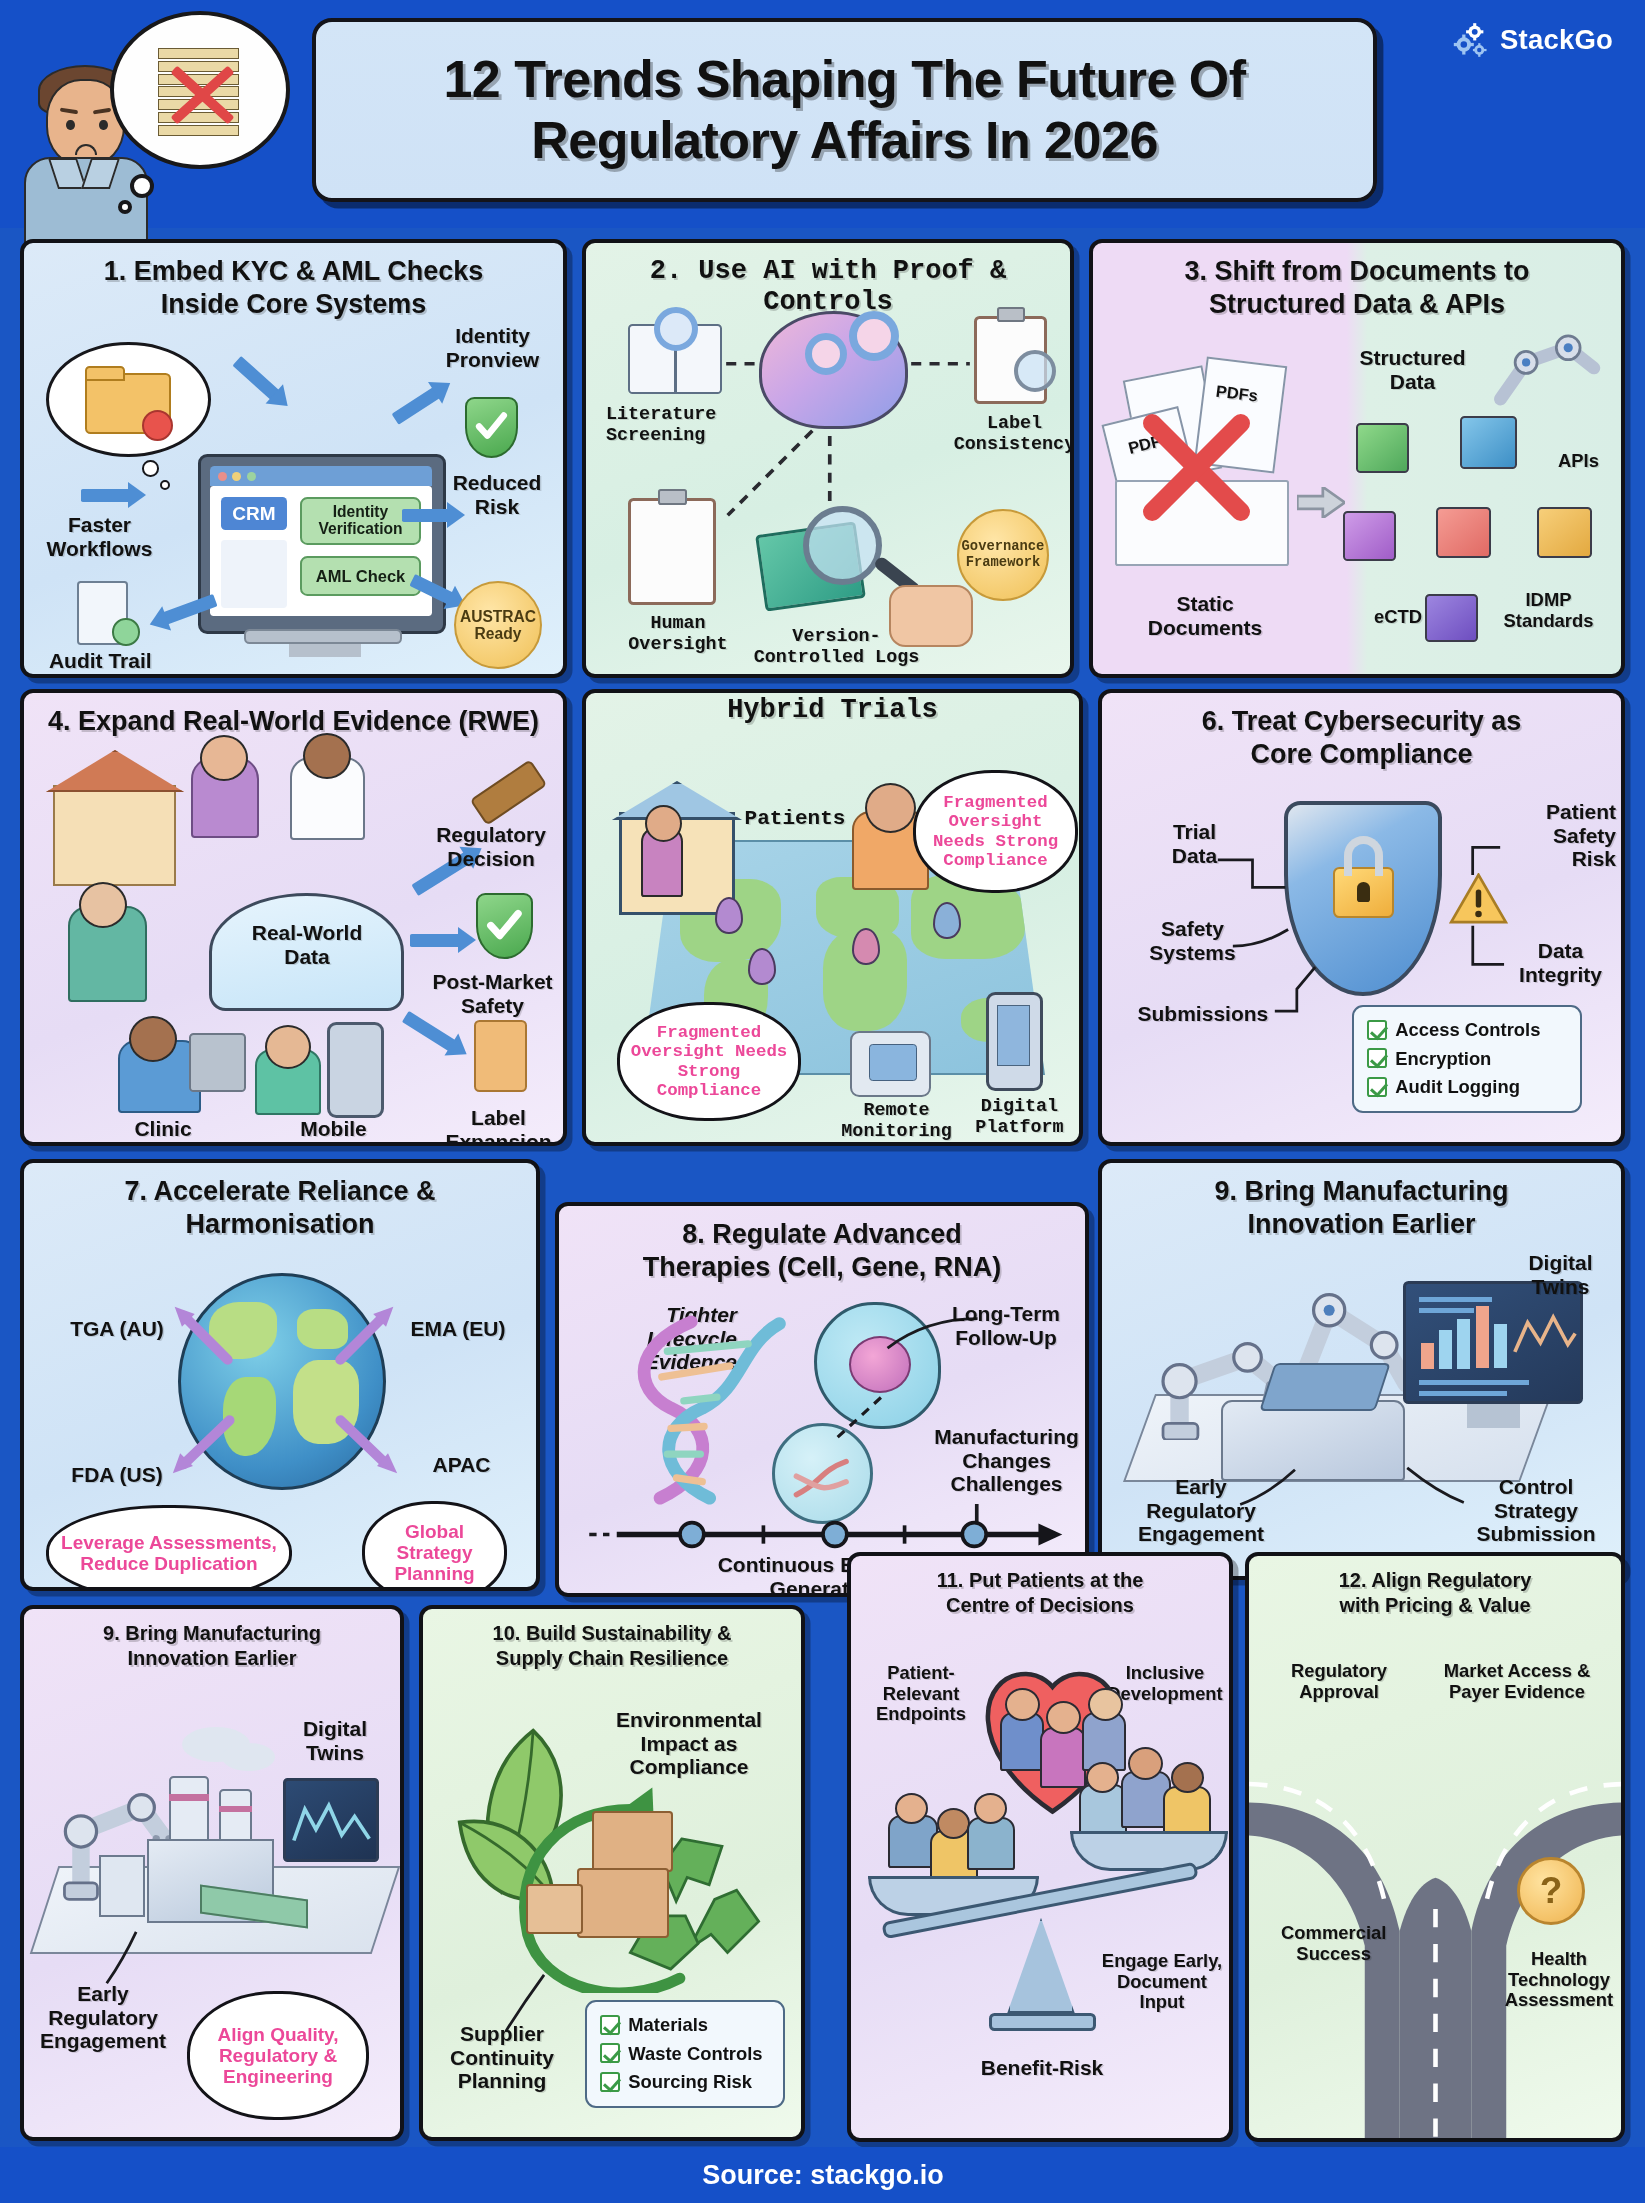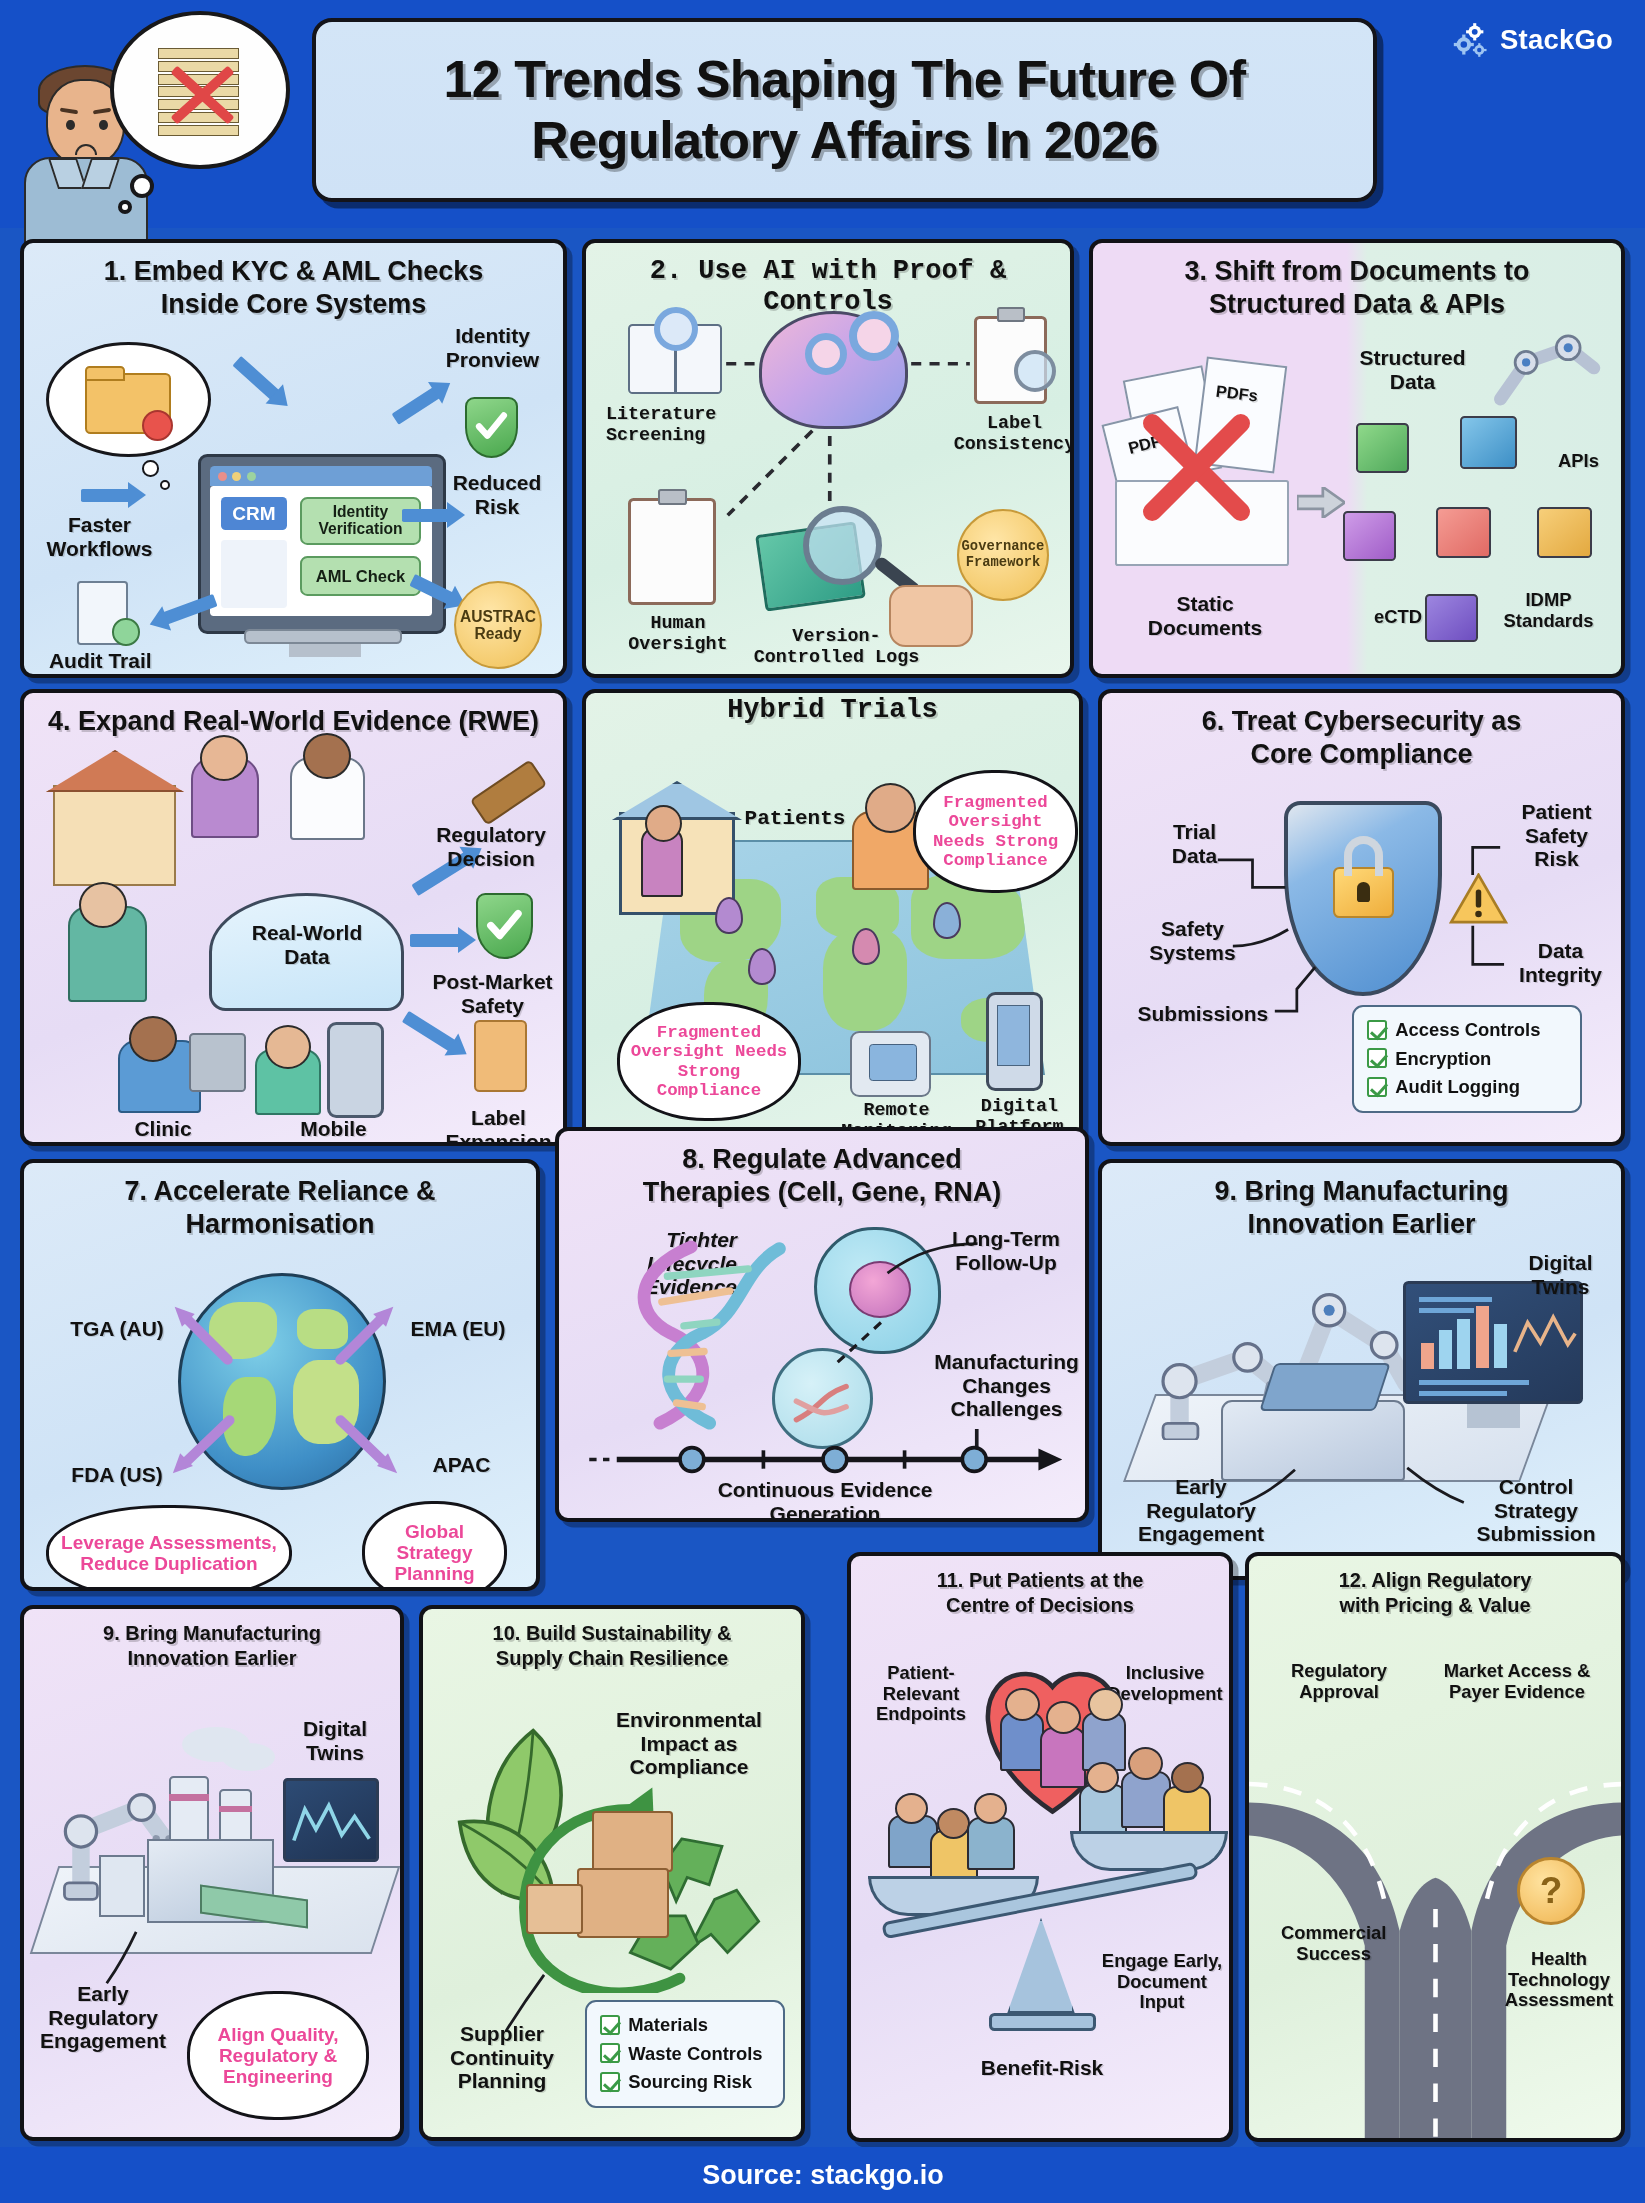--- a/index.html
+++ b/index.html
@@ -486,21 +486,21 @@
     <div style="position:absolute;left:347px;top:180px;width:59px;height:51px;">
       <svg width="59" height="51" viewBox="0 0 64 56">
           <polygon points="32,2 62,54 2,54" fill="#f7c65c" stroke="#a87d24" stroke-width="3"></polygon>
         <rect x="29" y="18" width="6" height="20" fill="#3a2d11" rx="3"></rect>
           <circle cx="32" cy="45" r="3.6" fill="#3a2d11"></circle>
         </svg>
     </div>
     <svg style="position:absolute;left:367px;top:145px;" width="33" height="39" viewBox="0 0 36 42">
       <path d="M4 40 L4 10 L34 10" stroke="#1a1a1f" stroke-width="3" fill="none"></path>
       </svg>
-    <div class="lbl" style="left:395px; top:107px; width:119px; white-space:pre-line;">Patient
+    <div class="lbl" style="left:395px; top:107px; width:119px; white-space:pre-line;text-align:right;">Patient
 Safety
 Risk</div>
 
     <svg style="position:absolute;left:367px;top:231px;" width="37" height="46" viewBox="0 0 40 50">
       <path d="M4 2 L4 44 L38 44" stroke="#1a1a1f" stroke-width="3" fill="none"></path>
       </svg>
     <div class="lbl" style="left:399px; top:246px; width:119px; white-space:pre-line;">Data
 Integrity</div>
 
     <div class="chk-card" style="left:250px; top:312px; width:230px;">
@@ -544,21 +544,21 @@
     <div class="lbl" style="left:378px; top:290px; width:119px;">APAC</div>
     <svg style="position:absolute;left:309px;top:250px;" width="68" height="64" viewBox="0 0 74 70">
       <path d="M8 8 L56 54" stroke="#b386d8" stroke-width="11" stroke-linecap="round"></path>
       <polygon points="70,66 48,58 60,44" fill="#b386d8"></polygon>
       </svg>
 
     <div class="bubble" style="left:22px; top:342px; width:246px; height:96px; font-size:19px; padding:7.3px;">Leverage Assessments, Reduce Duplication</div>
     <div class="bubble" style="left:338px; top:338px; width:145px; height:103px; font-size:19px; padding:7.3px;">Global Strategy Planning</div>
   </div>
 
-  <div class="panel bg-purple" style="left:555px; top:899px; width:534px; height:395px;">
+  <div class="panel bg-purple" style="left:555px; top:974px; width:534px; height:395px;">
     <div class="p-title">8. Regulate Advanced</div>
     <div class="p-title" style="padding-top:1.8px;">Therapies (Cell, Gene, RNA)</div>
 
     <div class="lbl" style="left:31px; top:97px; width:147px; white-space:pre-line; text-align:right;font-style:italic;">Tighter
 Lifecycle
 Evidence</div>
 
     <svg style="position:absolute;left:55px;top:103px;" width="193" height="202" viewBox="0 0 210 220">
       <path d="M50 206 C110 178 110 130 62 108 C18 86 22 40 84 14" stroke="#c77fd0" stroke-width="14" fill="none" stroke-linecap="round"></path>
       <path d="M104 206 C46 178 46 130 96 108 C140 86 138 40 180 16" stroke="#6fbcd8" stroke-width="14" fill="none" stroke-linecap="round"></path>

